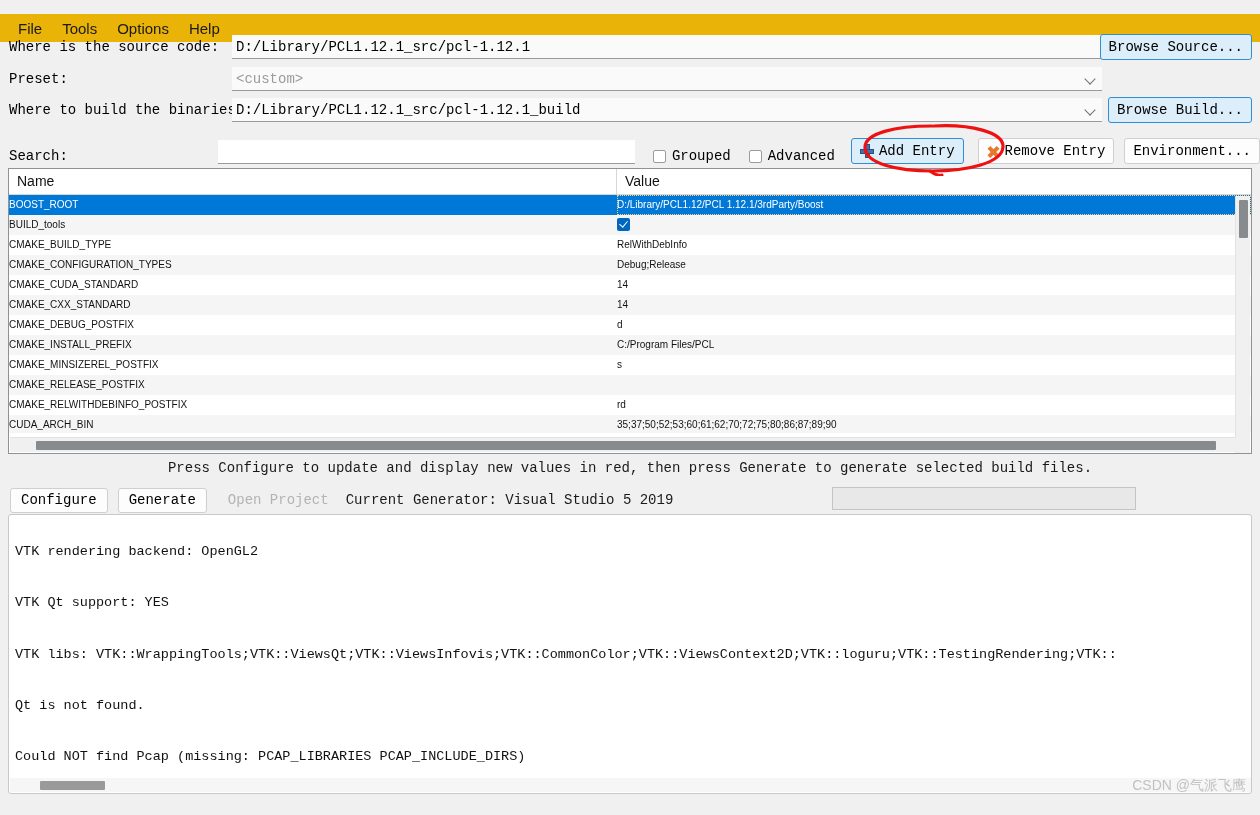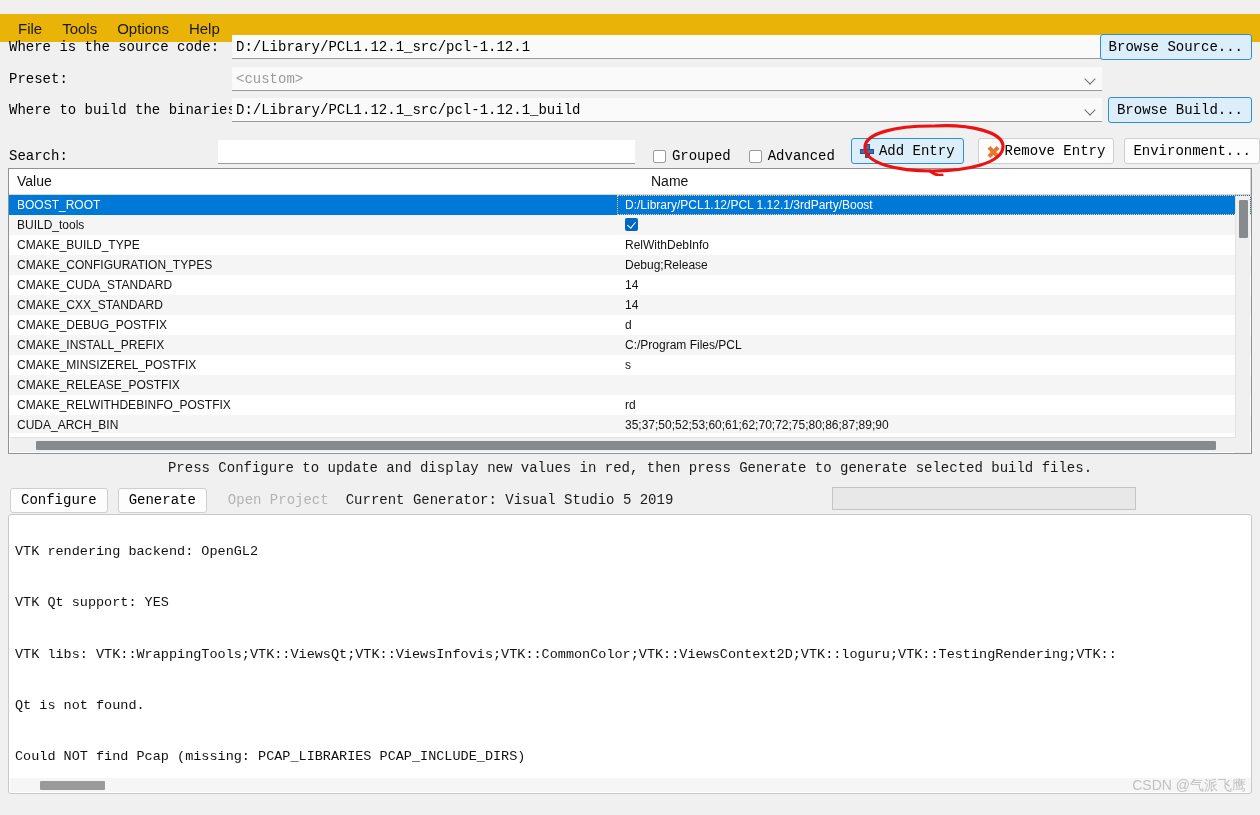--- a/index.html
+++ b/index.html
@@ -249,23 +249,22 @@
   .trow {
     display: flex;
     height: 20px;
     align-items: center;
     box-sizing: border-box;
   }
   .trow.alt { background: #f5f5f5; }
   .trow.sel { background: #0078d7; }
   .td {
     font-family: "Liberation Sans", sans-serif;
-    font-size: 12px;
+    font-size: 10px;
     color: #121212;
-    padding-left: 8px;
     box-sizing: border-box;
     white-space: nowrap;
     overflow: hidden;
     line-height: 20px;
   }
   .td-name { width: 608px; }
   .td-value { flex: 1; position: relative; }
   .trow.sel .td { color: #ffffff; }
   .trow.sel .td-value {
     outline: 1px dotted #ffd27f;
@@ -485,22 +484,22 @@
     <div class="btn" style="margin-left:10px;">Environment...</div>
   </div>
 
   <svg class="annot" style="left:858px; top:120px;" width="152" height="56" viewBox="0 0 152 56">
     <path d="M76 6 C 112 4, 146 12, 145 27 C 144 43, 110 51, 74 51 C 40 51, 8 44, 7 28 C 6 13, 38 6, 74 6" fill="none" stroke="#ee1111" stroke-width="3.2" stroke-linecap="round"></path>
     <path d="M72 51 C 76 54, 80 56, 84 55" fill="none" stroke="#ee1111" stroke-width="3" stroke-linecap="round"></path>
   </svg>
 
   <div class="table-frame">
     <div class="thead">
+      <div class="th th-name">Name</div>
       <div class="th th-value">Value</div>
-      <div class="th th-name">Name</div>
     </div>
 
     <div class="tbody">
 
       <div class="trow sel">
         <div class="td td-name">BOOST_ROOT</div>
         <div class="td td-value">D:/Library/PCL1.12/PCL 1.12.1/3rdParty/Boost</div>
       </div>
 
       <div class="trow alt">

